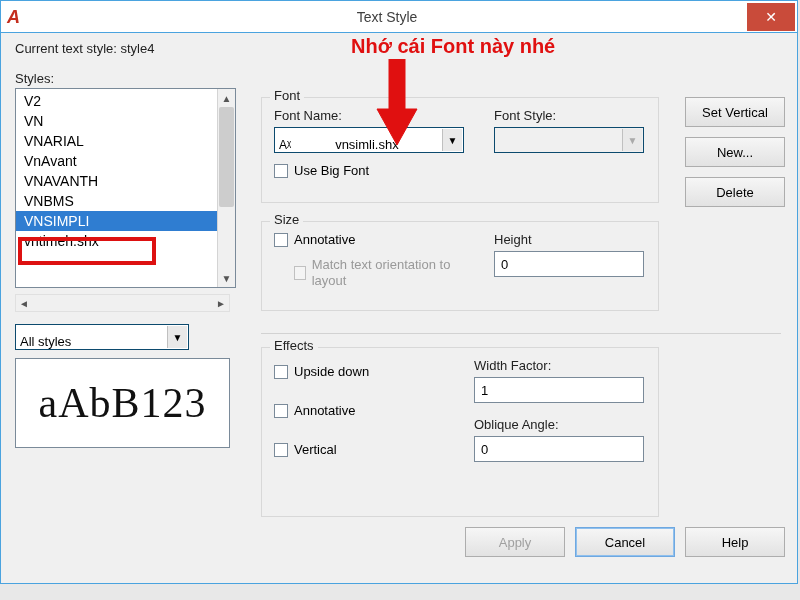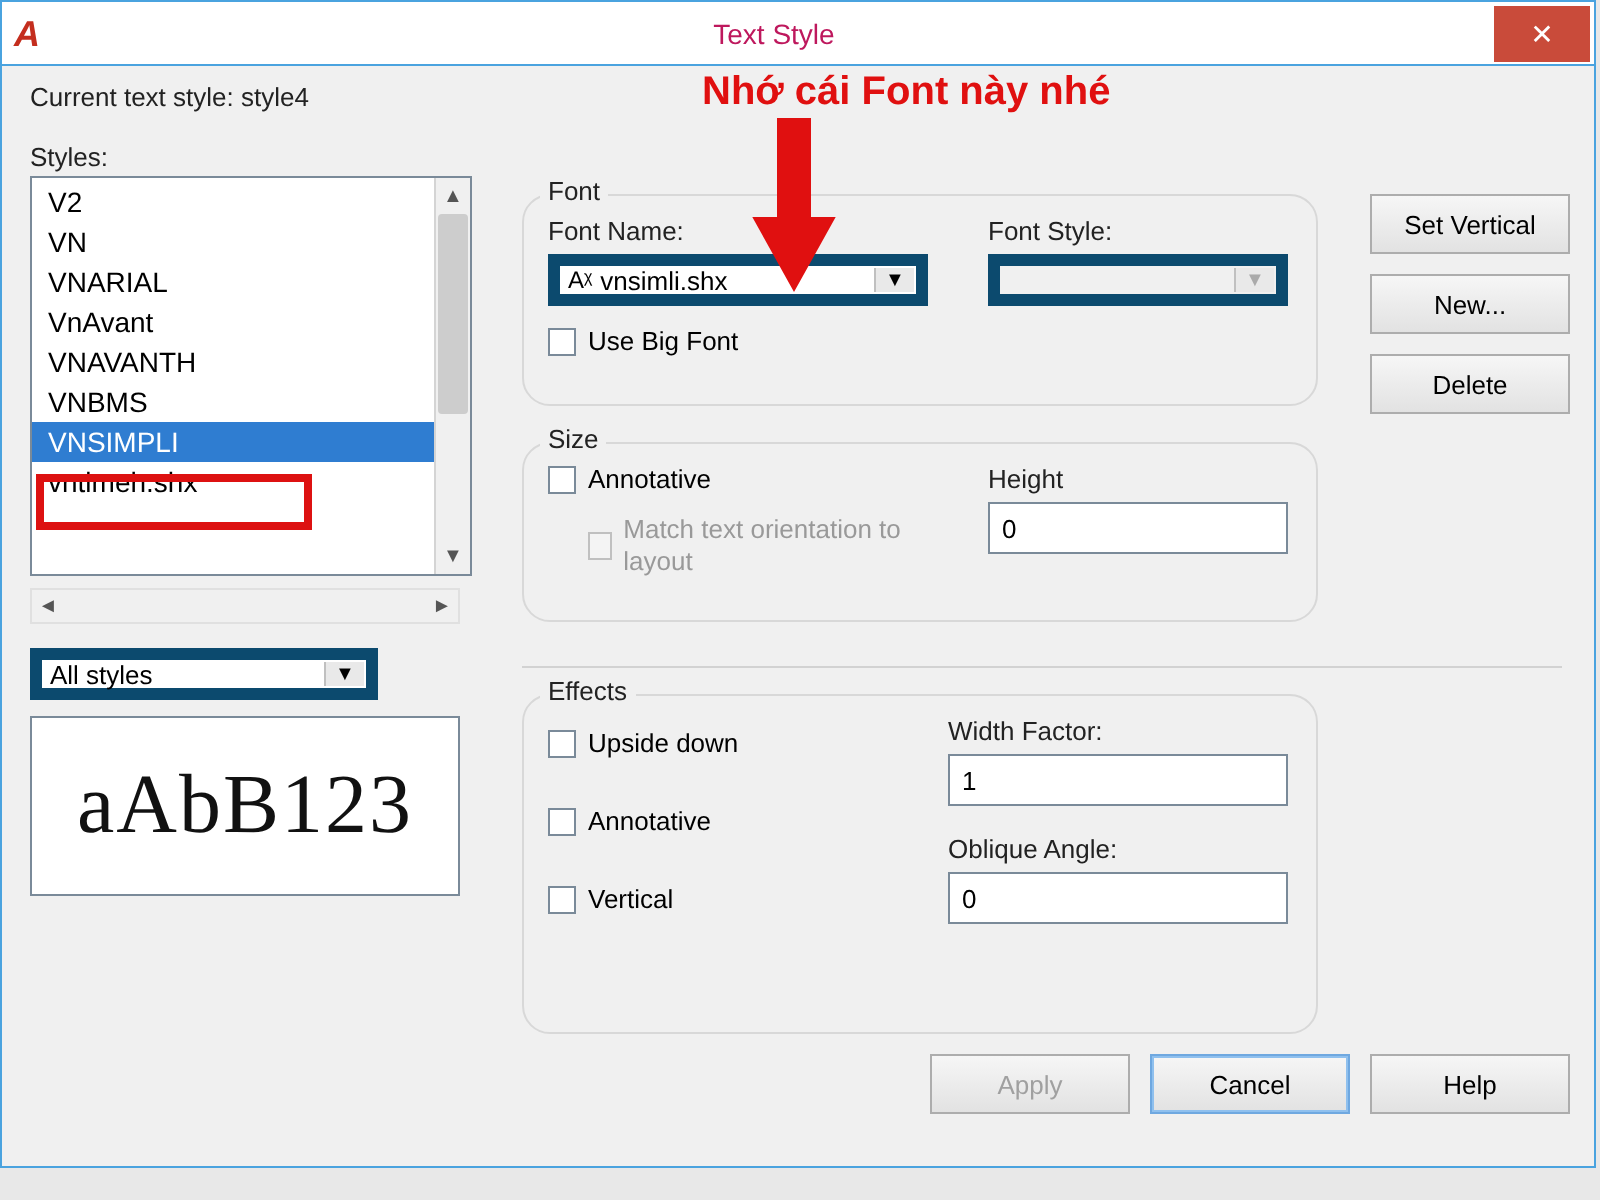--- a/index.html
+++ b/index.html
@@ -1,39 +1,39 @@
 <!DOCTYPE html>
 <html><head>
 <meta charset="utf-8">
 <style>
   * { box-sizing: border-box; font-family: "Segoe UI", Tahoma, sans-serif; }
   body { margin: 0; background: #e8e8e8; width: 800px; height: 600px; overflow: hidden; }
   .window { position: relative; width: 798px; border: 1px solid #4aa3df; background: #fff; }
   .titlebar { display: flex; align-items: center; background: #fff; height: 32px; border-bottom: 1px solid #4aa3df; }
   .titlebar .appicon { width: 20px; height: 20px; margin-left: 6px; color: #c42e1e; font-weight: bold; font-size: 18px; font-style: italic; }
-  .titlebar .title { flex: 1; text-align: center; font-size: 14px; color: #be185d; }
+  .titlebar .title { flex: 1; text-align: center; font-size: 14px; color: #404040; }
   .closebtn { width: 48px; height: 28px; background: #c94b3a; color: #fff; display:flex; align-items:center; justify-content:center; font-size:14px; margin-right:2px; margin-top:0; cursor:pointer; }
   .content { position: relative; background: #f0f0f0; padding: 10px 8px 8px 14px; height: 550px; }
   .label { font-size: 13px; color: #222; }
   .styles-area { position:absolute; left:14px; top:38px; width:225px; }
   .listbox { width:221px; height:200px; border:1px solid #7a8a99; background:#fff; overflow:hidden; position:relative; }
   .listbox .items { position:absolute; left:0; top:0; right:18px; bottom:0; padding:2px 0; }
   .listbox .scrollbar { position:absolute; right:0; top:0; width:18px; bottom:0; background:#f0f0f0; border-left:1px solid #d4d4d4; }
   .listbox .scrollbar .arrow { height:18px; display:flex; align-items:center; justify-content:center; font-size:10px; color:#555; }
   .listbox .scrollbar .thumb { position:absolute; top:18px; left:1px; right:1px; height:100px; background:#cdcdcd; border-radius:2px; }
   .listitem { padding:2px 8px; font-size:14px; white-space:nowrap; }
   .listitem.selected { background:#2f7dd1; color:#fff; }
   .highlight-box { position:absolute; border:4px solid #d11; pointer-events:none; }
   .hscroll { width:215px; height:18px; background:#f0f0f0; border:1px solid #e0e0e0; display:flex; align-items:center; justify-content:space-between; margin-top:6px; }
   .hscroll span { width:16px; text-align:center; font-size:10px; color:#555; }
-  .combo { border:6px solid #0c4a6e; background:#fff; height:26px; display:flex; align-items:center; padding:0 4px; font-size:13px; position:relative; }
+  .combo { border:1px solid #0c4a6e; background:#fff; height:26px; display:flex; align-items:flex-end; padding:0 4px; font-size:13px; position:relative;gap:40px; }
   .combo .arrowbtn { position:absolute; right:1px; top:1px; bottom:1px; width:20px; background:#e9e9e9; border-left:1px solid #c0c0c0; display:flex; align-items:center; justify-content:center; font-size:10px; }
   .preview { width:215px; height:90px; border:1px solid #7a8a99; background:#fff; display:flex; align-items:center; justify-content:center; margin-top:8px; }
   .preview span { font-family: serif; font-size:42px; letter-spacing:1px; color:#111; font-weight:300; }
-  .groupbox { position:absolute; border:1px solid #d8d8d8; border-radius:14px; padding:10px 12px 12px 12px; }
+  .groupbox { position:absolute; border:1px solid #d8d8d8; border-radius:0; padding:10px 12px 12px 12px; }
   .groupbox .legend { position:absolute; top:-10px; left:8px; background:#f0f0f0; padding:0 4px; font-size:13px; color:#222; }
   .chk { display:flex; align-items:center; gap:6px; font-size:13px; }
   .chk .box { width:14px; height:14px; border:1px solid #7a8a99; background:#fff; }
   .chk.disabled { color:#999; }
   .chk.disabled .box { border-color:#c0c0c0; background:#f4f4f4; }
   .input { border:1px solid #7a8a99; background:#fff; height:26px; padding:0 6px; font-size:13px; display:flex; align-items:center; }
   .btn { border:1px solid #adadad; background:linear-gradient(#f6f6f6,#e2e2e2); height:30px; min-width:100px; padding:0 10px; font-size:13px; display:flex; align-items:center; justify-content:center; cursor:pointer; }
   .btn.disabled { color:#a0a0a0; }
   .btn.default { border-color:#6fa8e0; box-shadow:0 0 0 1px #8fc0ee inset; }
   .annot { position:absolute; color:#e01010; font-weight:bold; font-size:20px; }

